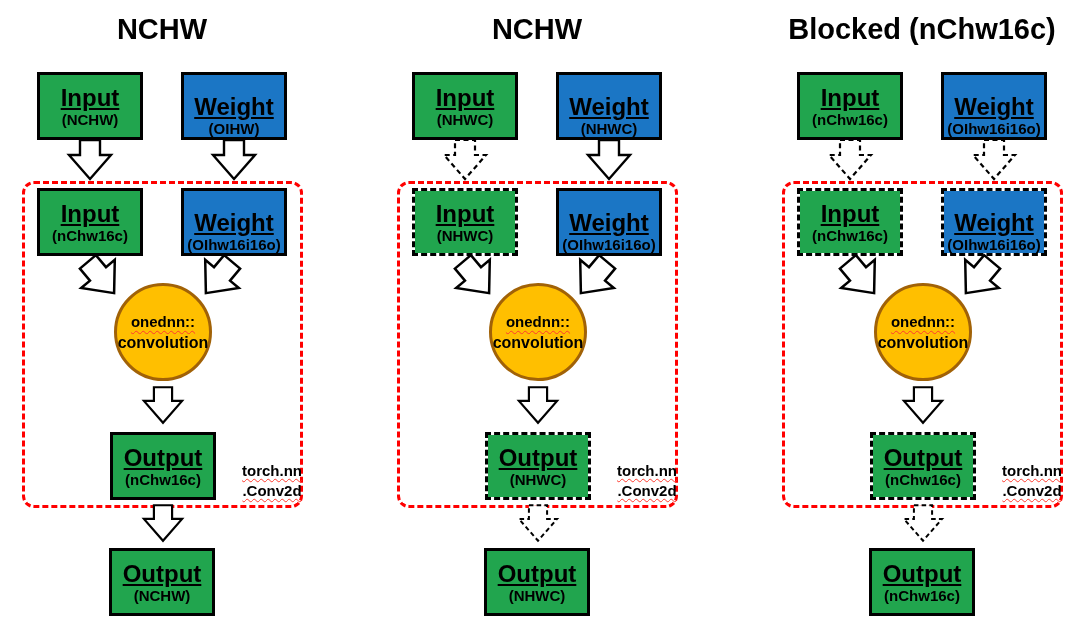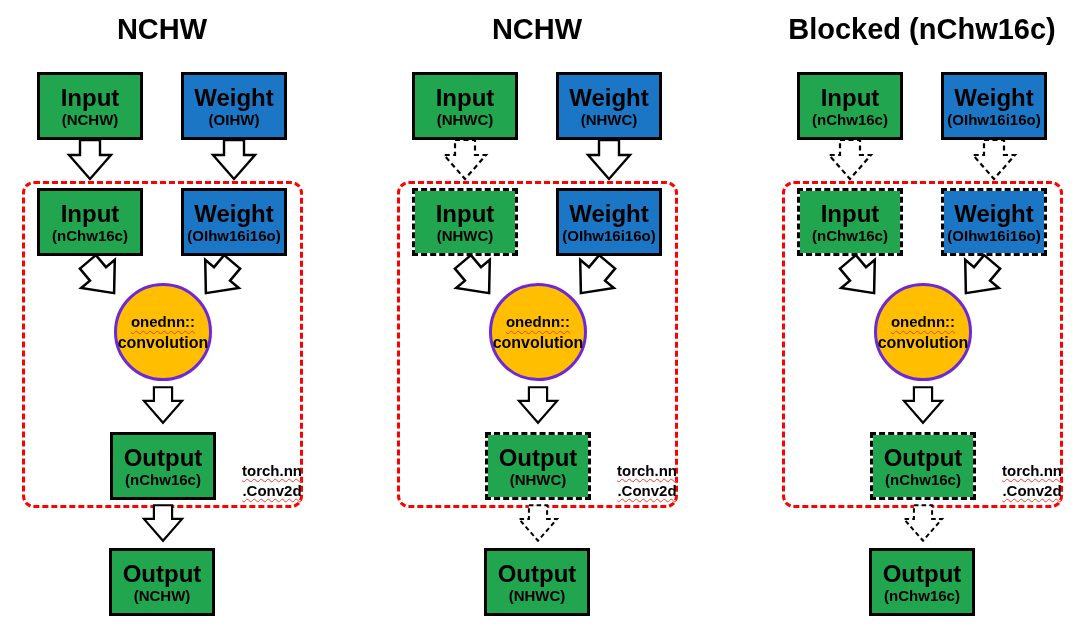--- a/index.html
+++ b/index.html
@@ -20,24 +20,24 @@
   .title {
     position: absolute; top: 12px; left: -20px; width: 360px;
     text-align: center; font-size: 29px; line-height: 34px; color: #000;
   }
 
   .box {
     position: absolute; width: 106px; height: 68px;
     display: flex; flex-direction: column; align-items: center; justify-content: center;
     text-align: center; z-index: 3;
   }
-  .box .main { font-size: 24px; line-height: 27px; }
+  .box .main { font-size: 24px; line-height: 27px; text-decoration: underline; }
   .box .sub  { font-size: 15px; line-height: 17px; }
   .box-green { background-color: var(--green); }
-  .box-blue  { background-color: var(--blue); }
+  .box-blue  { background-color: var(--blue); justify-content: flex-end; }
   .box-solid  { border: 3px solid #000; }
   .box-dashed { border: 3px dashed #000; background-clip: padding-box; }
 
   .pos-top-input    { left: 35px;  top: 72px; }
   .pos-top-weight   { left: 179px; top: 72px; }
   .pos-inner-input  { left: 35px;  top: 188px; }
   .pos-inner-weight { left: 179px; top: 188px; }
   .pos-inner-output { left: 108px; top: 432px; }
   .pos-final-output { left: 107px; top: 548px; }
 
@@ -53,21 +53,21 @@
 
   .pos-arr-input  { left: 66px;  top: 139px; }
   .pos-arr-weight { left: 210px; top: 139px; }
   .pos-arr-left   { left: 76px;  top: 256px; transform: rotate(-40deg); }
   .pos-arr-right  { left: 194px; top: 256px; transform: rotate(40deg); }
   .pos-arr-mid    { left: 141px; top: 384px; }
   .pos-arr-bottom { left: 141px; top: 502px; }
 
   .circle {
     position: absolute; left: 112px; top: 283px; width: 98px; height: 98px;
-    border-radius: 50%; background: var(--orange); border: 3px solid #6d28d9;
+    border-radius: 50%; background: var(--orange); border: 3px solid #a16207;
     display: flex; flex-direction: column; align-items: center; justify-content: center;
     z-index: 4; text-align: center;
   }
   .circle .l1 {
     font-size: 15px; line-height: 20px;
     text-decoration: underline; text-decoration-style: wavy;
     text-decoration-color: var(--squiggle); text-decoration-thickness: 1px;
     text-underline-offset: 3px;
   }
   .circle .l2 { font-size: 16px; line-height: 21px; white-space: nowrap; text-align: right; }

